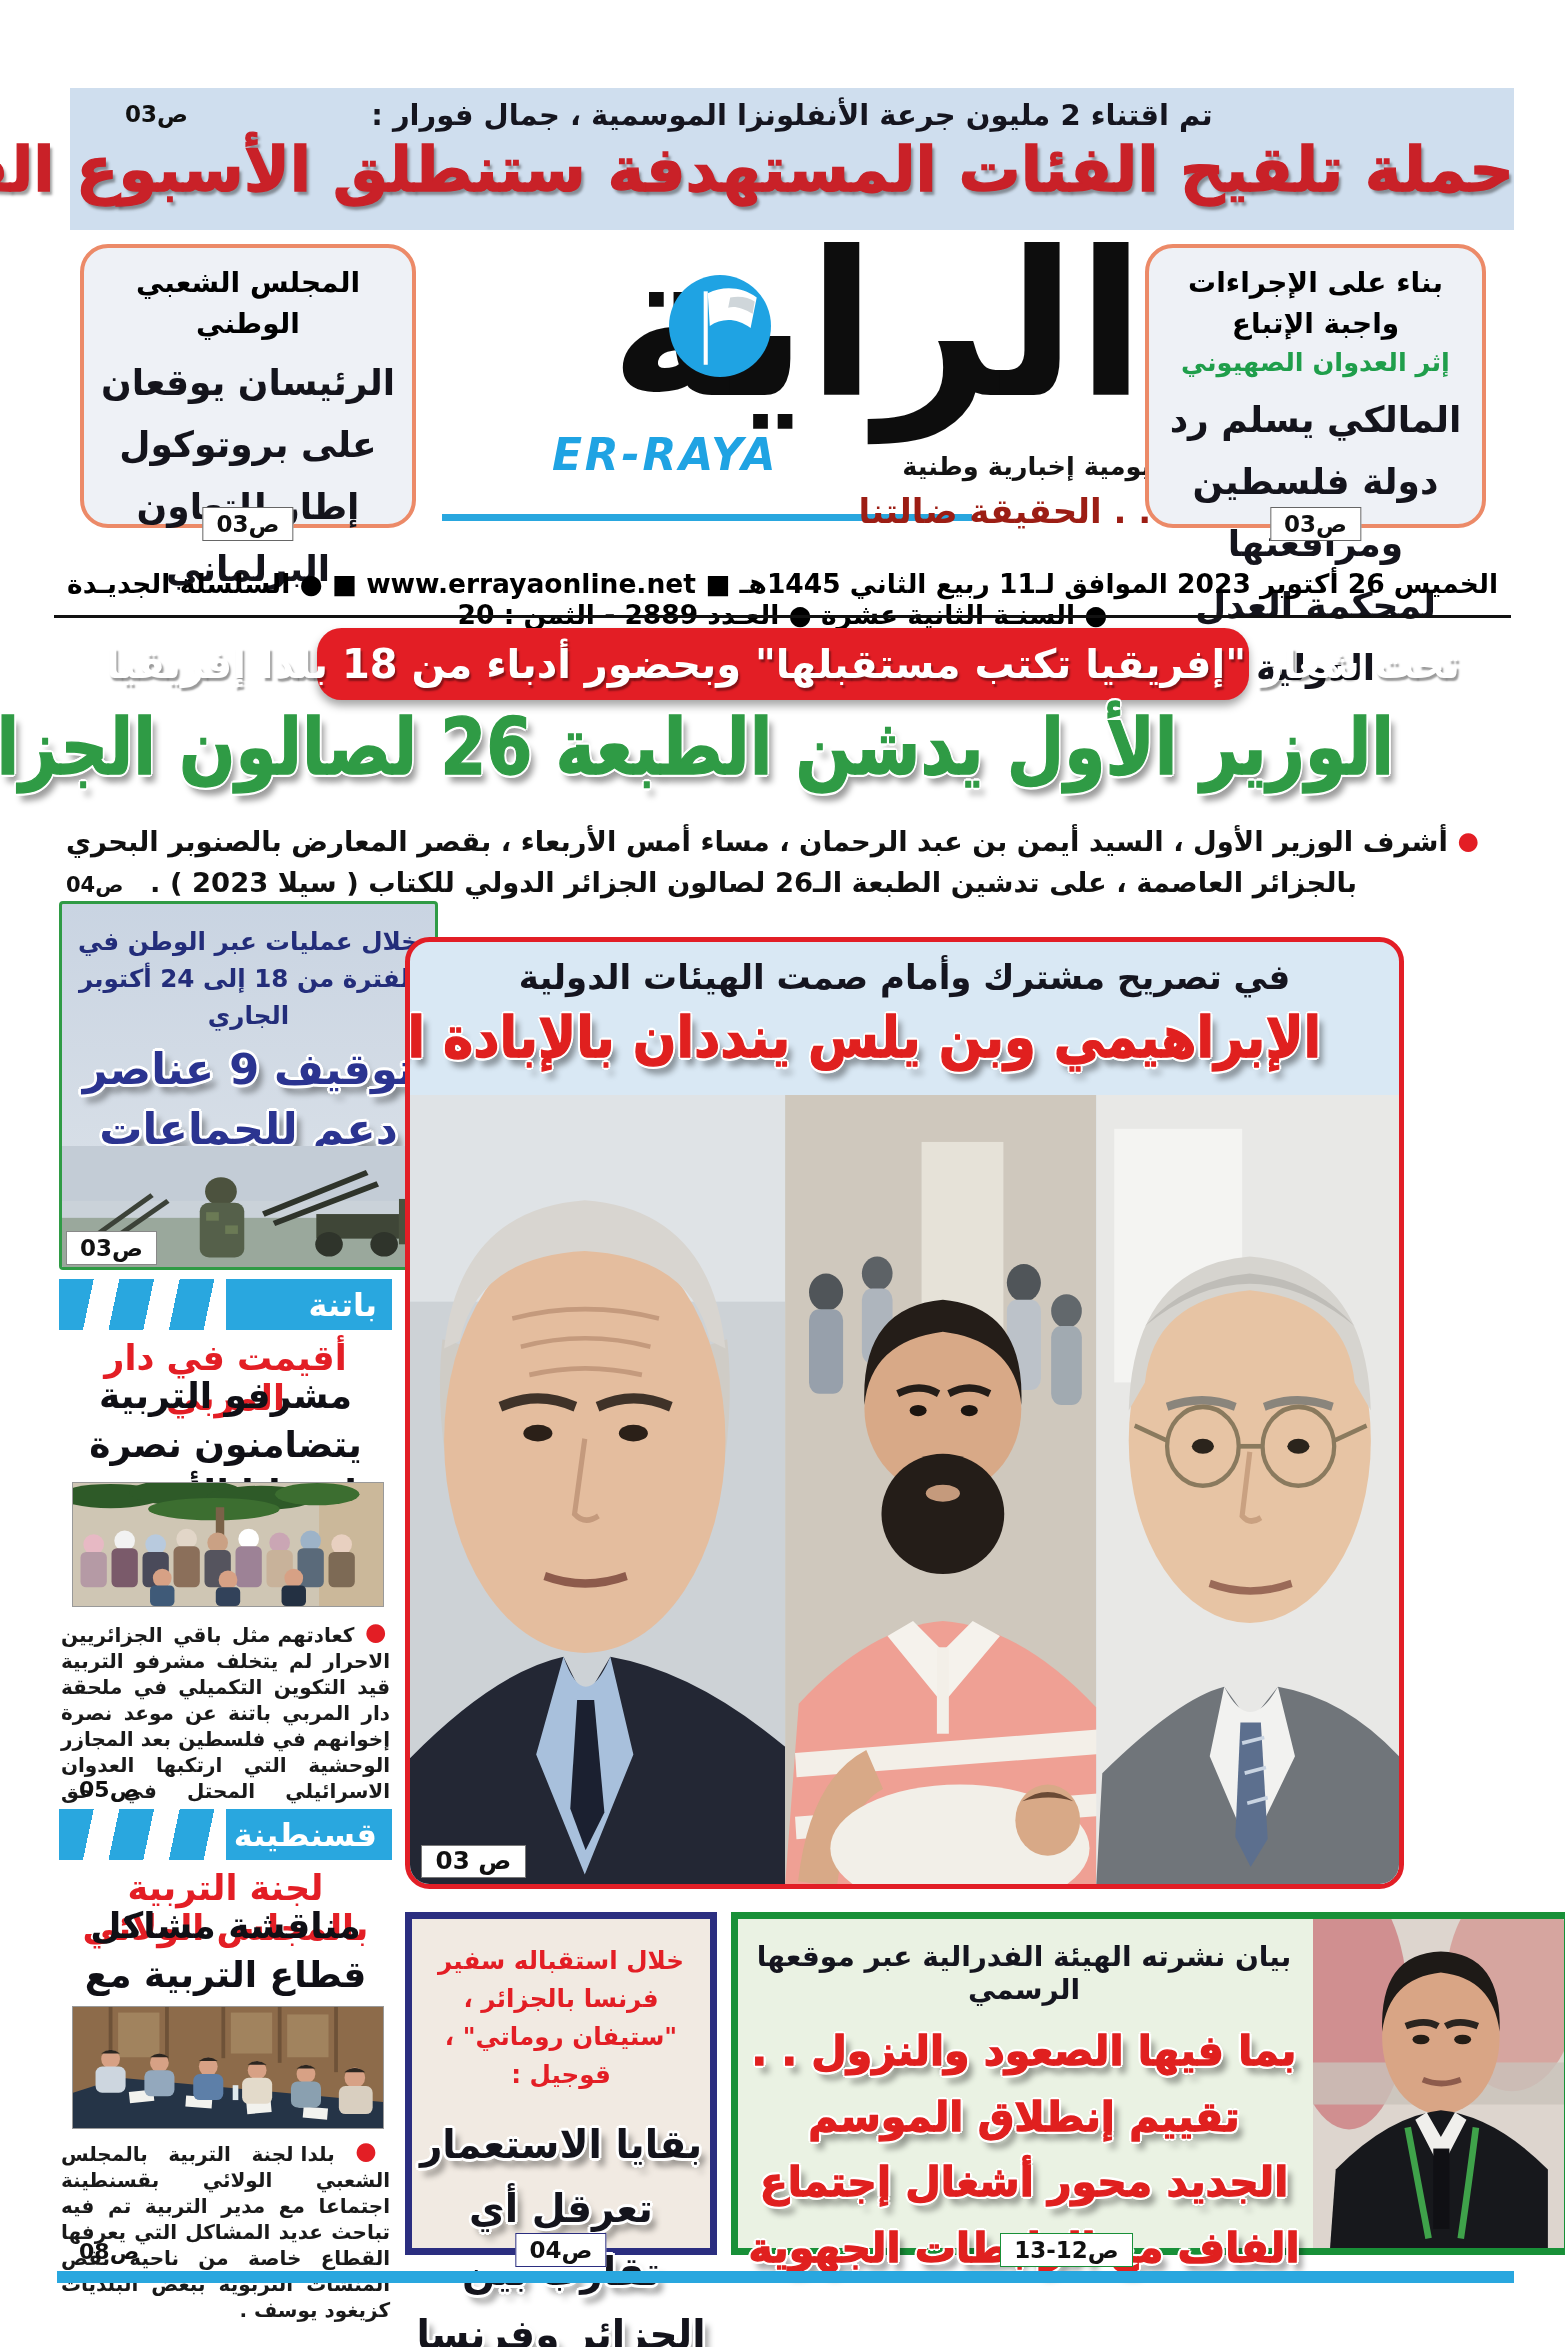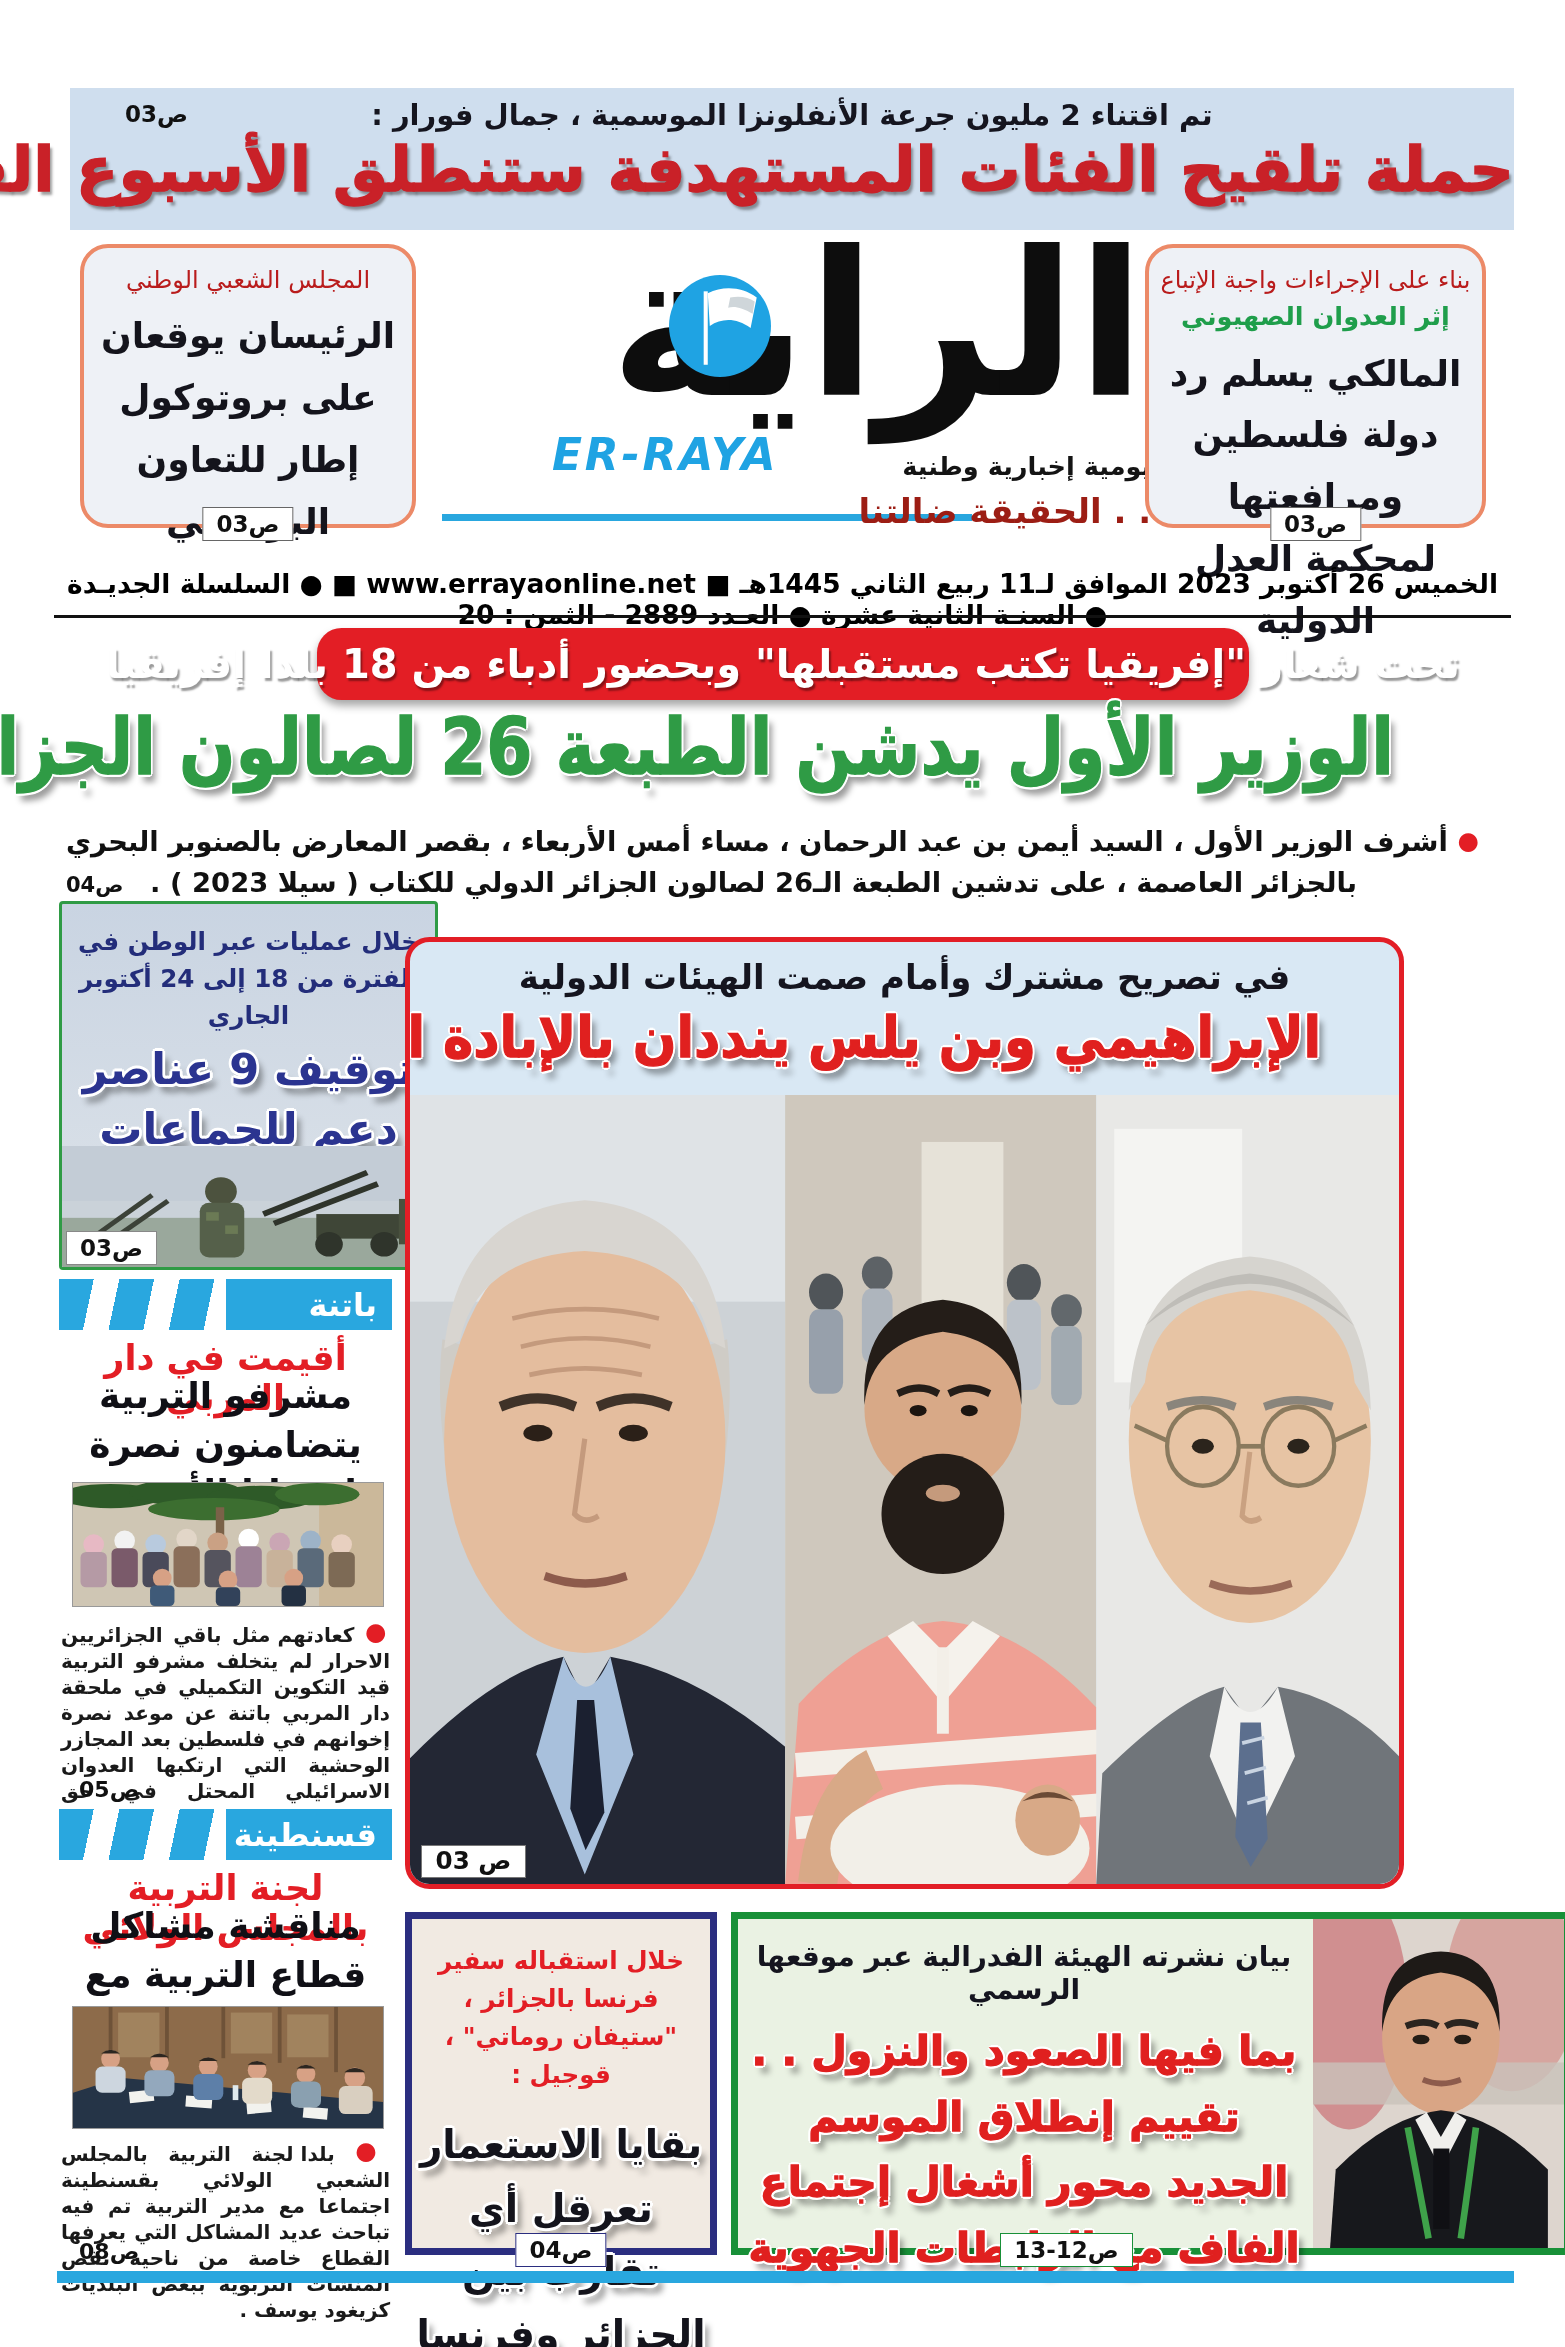--- a/index.html
+++ b/index.html
@@ -14,21 +14,21 @@
   
   .lead{left:70px;top:88px;width:1444px;height:142px;background:#cfdeee}
   .lead-pref{left:55px;top:13.2px;font-size:23px;font-weight:bold;color:#111}
   .lead-kicker{left:0;right:0;top:9.5px;font-size:29px;font-weight:bold;color:#15151f}
   .lead-headline{left:0;right:0;top:45px;font-size:62px;font-weight:bold;color:#c92128;text-shadow:2.8px 3.8px 2.8px rgba(40,40,40,.45)}
 
   
   .hbox{top:244px;height:284px;border:4.7px solid #ec8a68;border-radius:28px;background:#eef1f6;padding-top:15px}
   .hbox.left{left:80px;width:336px}
   .hbox.right{left:1145px;width:341px}
-  .hk1{font-size:24px;font-weight:normal;color:#b91c1c;line-height:1.45}
+  .hk1{font-size:28px;font-weight:bold;color:#000000;line-height:1.45}
   .hk2{font-size:25.6px;font-weight:bold;line-height:1.45}
   .hk2.dark{color:#16161e}
   .hk2.green{color:#1f9e4b}
   .hbox-headline{font-size:36px;font-weight:bold;color:#14141c;line-height:1.72;margin-top:7.6px;padding:0 9.5px}
   .ptab{position:absolute;background:#fff;border:1.9px solid #666;font-size:23px;font-weight:bold;padding:0.9px 13.2px;color:#111;line-height:30px}
   .hbox .ptab{bottom:-17px;left:50%;transform:translateX(-50%)}
 
   
   .logo{left:431px;top:237px;width:724px;height:305px}
   .logo-ar{position:absolute;right:9.5px;top:-42px;font-size:201px;font-weight:bold;color:#0d0d0d;line-height:1.3}

